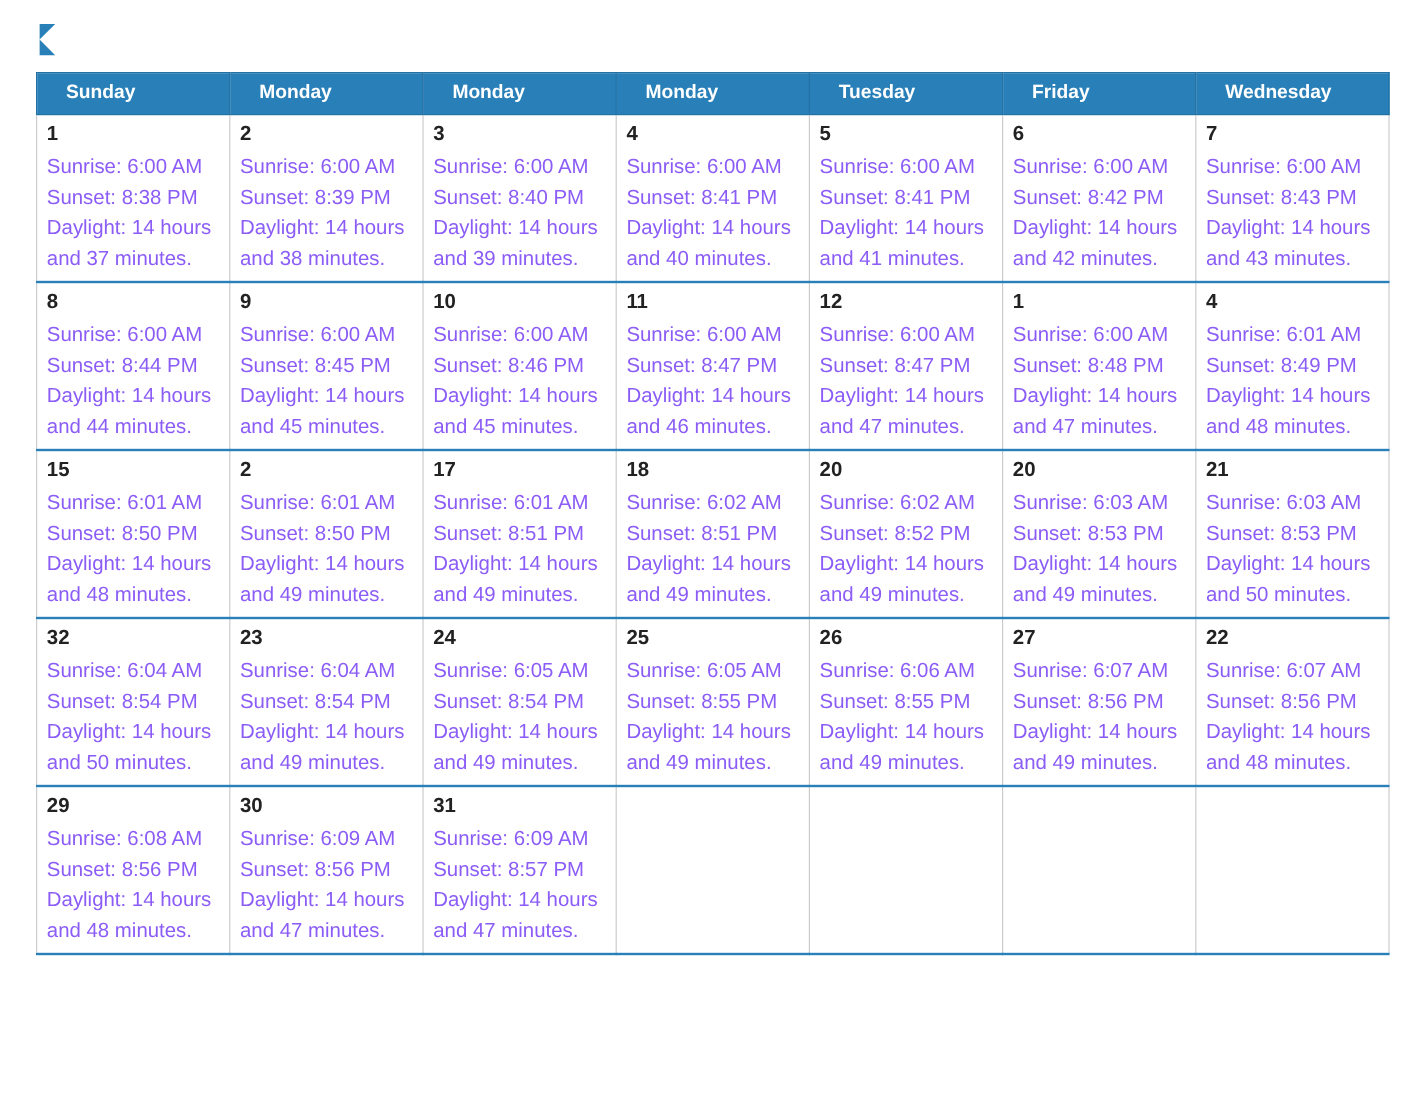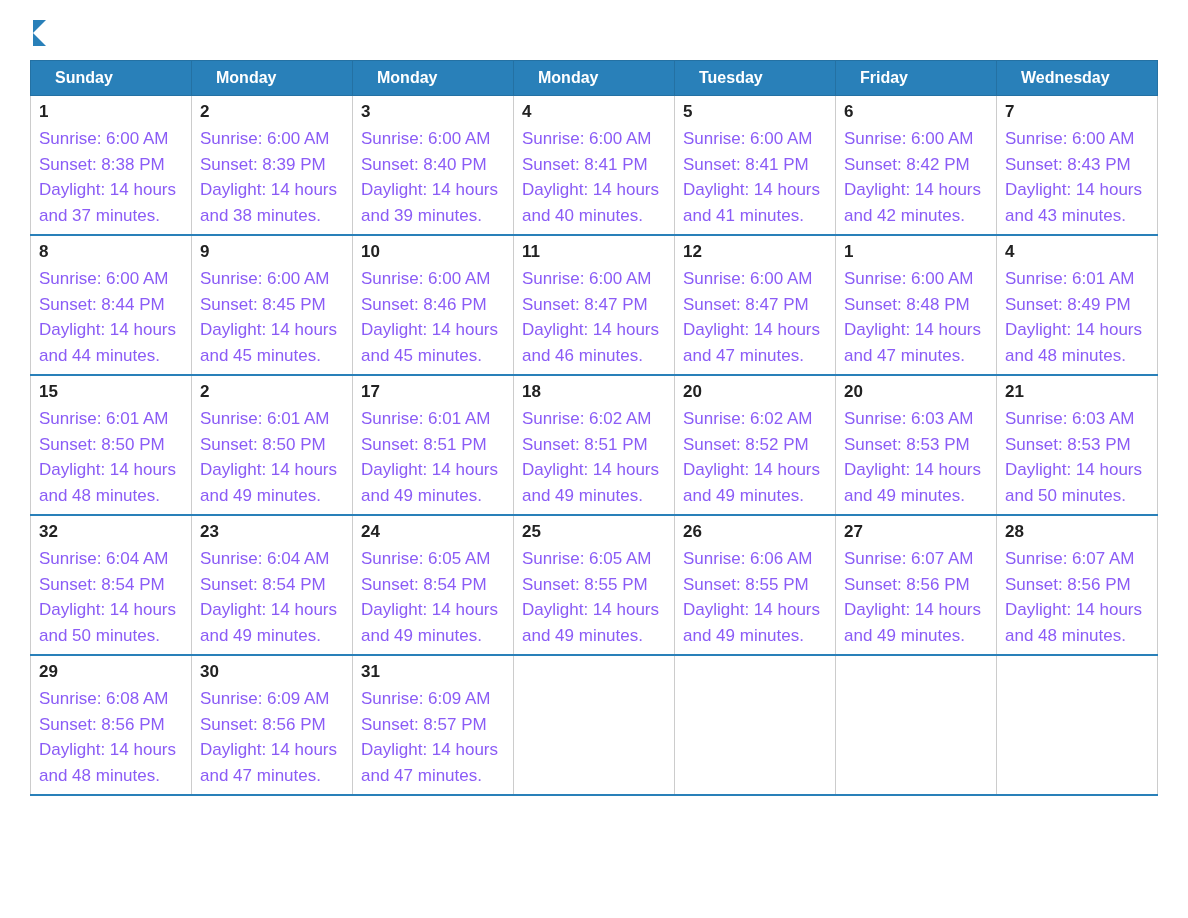--- a/index.html
+++ b/index.html
@@ -241,21 +241,21 @@
         </td>
         <td>
           <span class="day-num">26</span>
           <div class="day-info">Sunrise: 6:06 AM<br>Sunset: 8:55 PM<br>Daylight: 14 hours<br>and 49 minutes.</div>
         </td>
         <td>
           <span class="day-num">27</span>
           <div class="day-info">Sunrise: 6:07 AM<br>Sunset: 8:56 PM<br>Daylight: 14 hours<br>and 49 minutes.</div>
         </td>
         <td>
-          <span class="day-num">28</span>
+          <span class="day-num">22</span>
           <div class="day-info">Sunrise: 6:07 AM<br>Sunset: 8:56 PM<br>Daylight: 14 hours<br>and 48 minutes.</div>
         </td>
       </tr>
       <tr>
         <td>
           <span class="day-num">29</span>
           <div class="day-info">Sunrise: 6:08 AM<br>Sunset: 8:56 PM<br>Daylight: 14 hours<br>and 48 minutes.</div>
         </td>
         <td>
           <span class="day-num">30</span>

